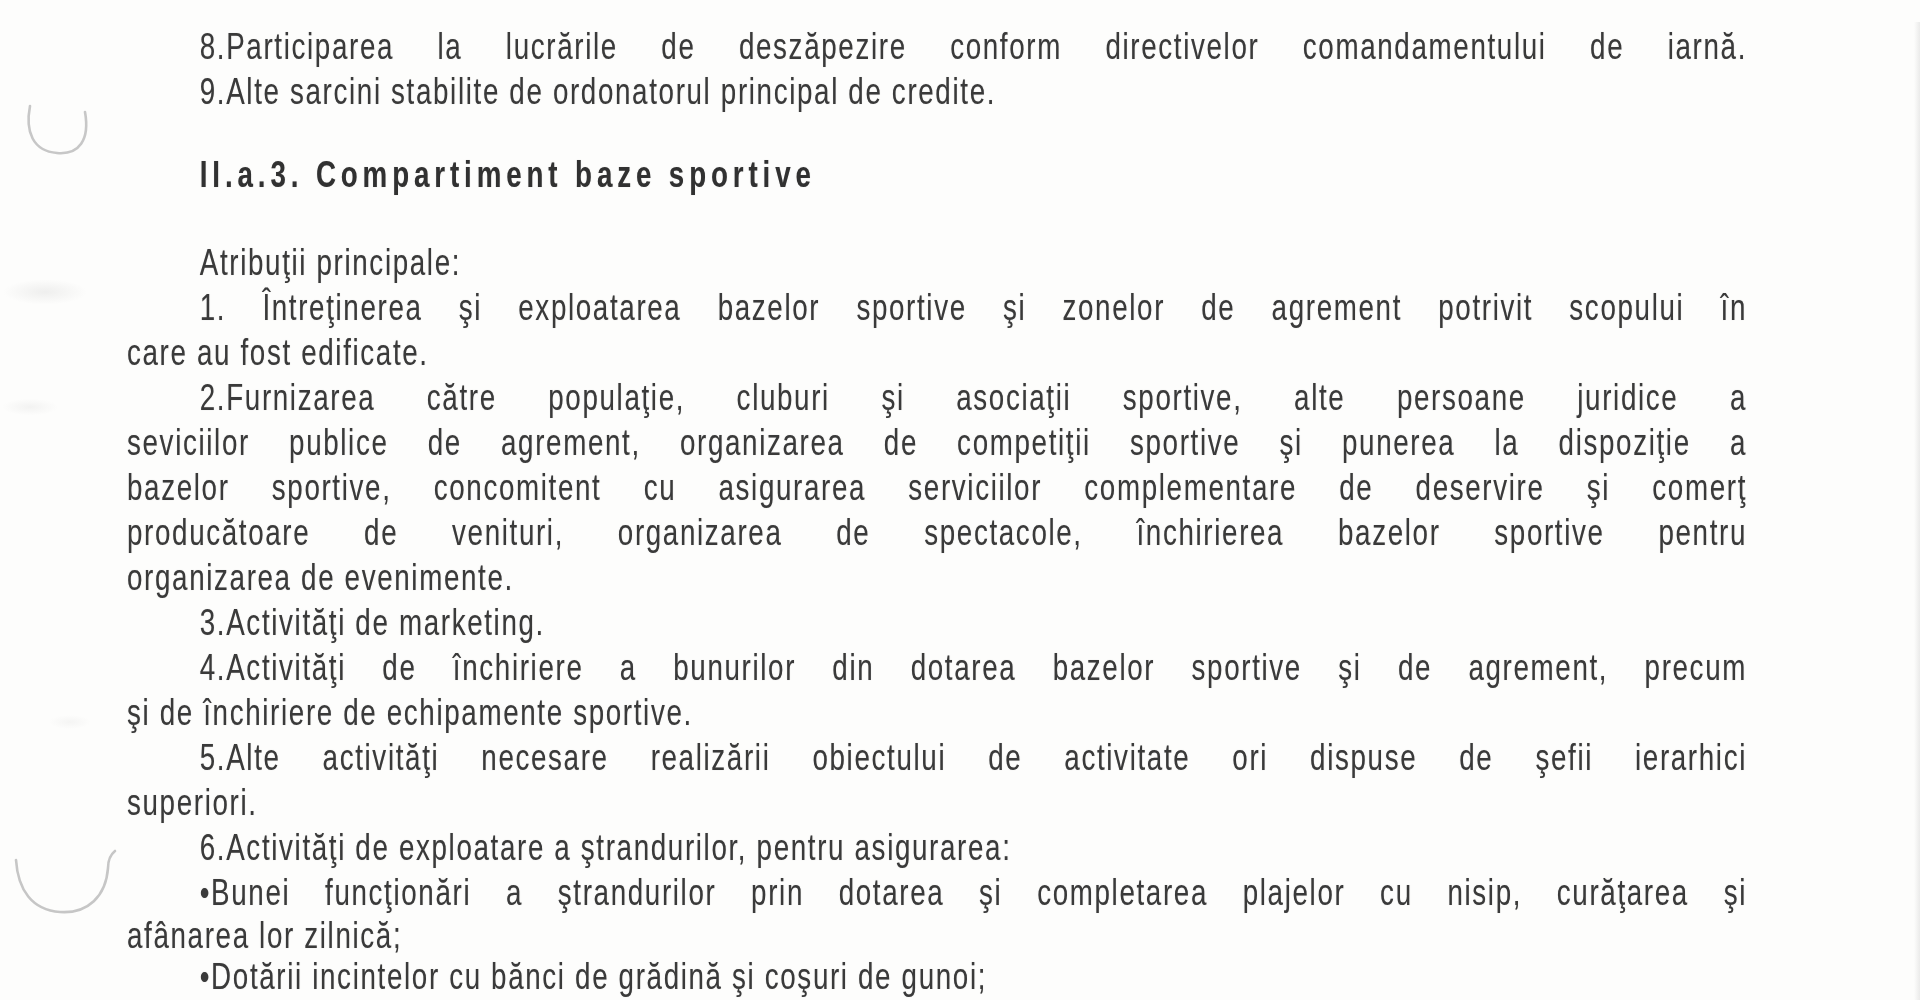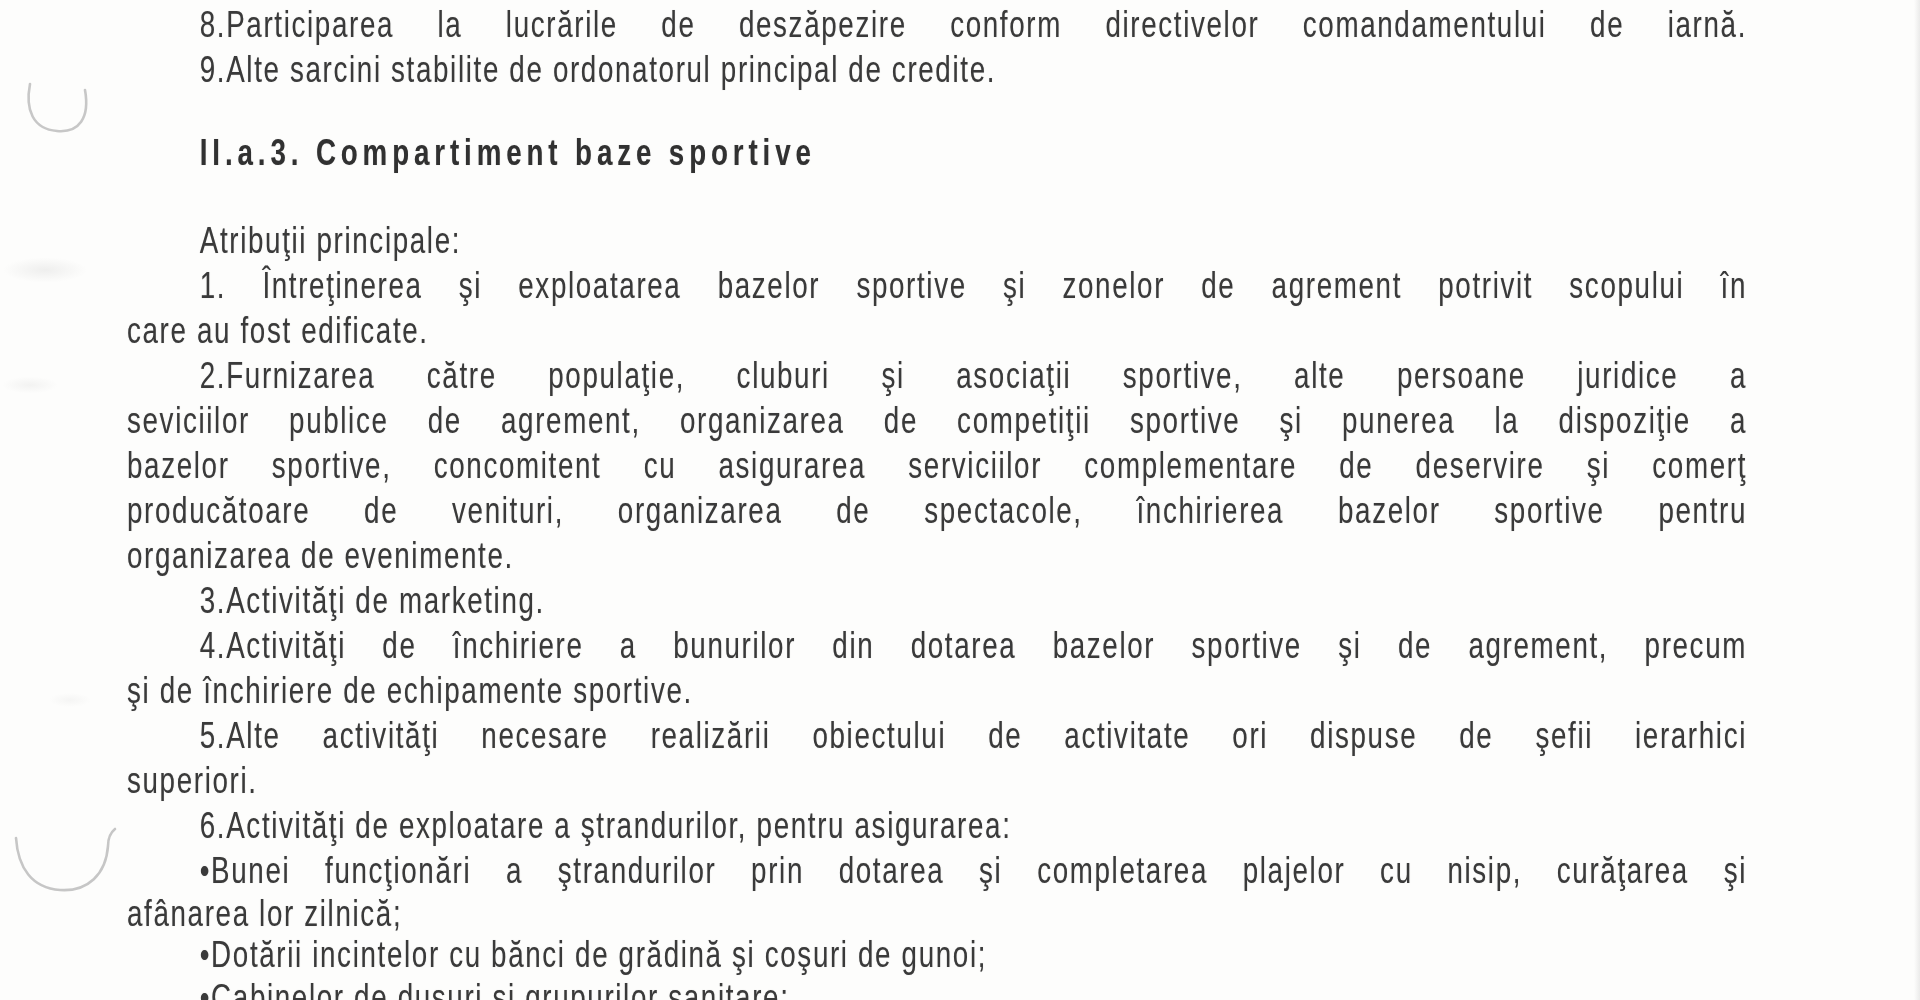--- a/index.html
+++ b/index.html
@@ -11,20 +11,21 @@
     position:relative;
   }
   #page{
     position:absolute;inset:0;
     background:
       radial-gradient(60px 18px at 45px 270px, rgba(150,150,150,.14), rgba(150,150,150,0) 70%),
       radial-gradient(40px 12px at 30px 385px, rgba(150,150,150,.10), rgba(150,150,150,0) 70%),
       radial-gradient(30px 10px at 70px 700px, rgba(150,150,150,.08), rgba(150,150,150,0) 70%),
       linear-gradient(to left, rgba(170,170,170,.22), rgba(170,170,170,0) 6px),
       #fdfdfc;
+    margin-top: 22px;
   }
   #lines{
     position:absolute;
     left:127px; top:2px;
     width:1620px;
   }
   .line{
     height:45px;
     line-height:45px;
     font-size:37px;

